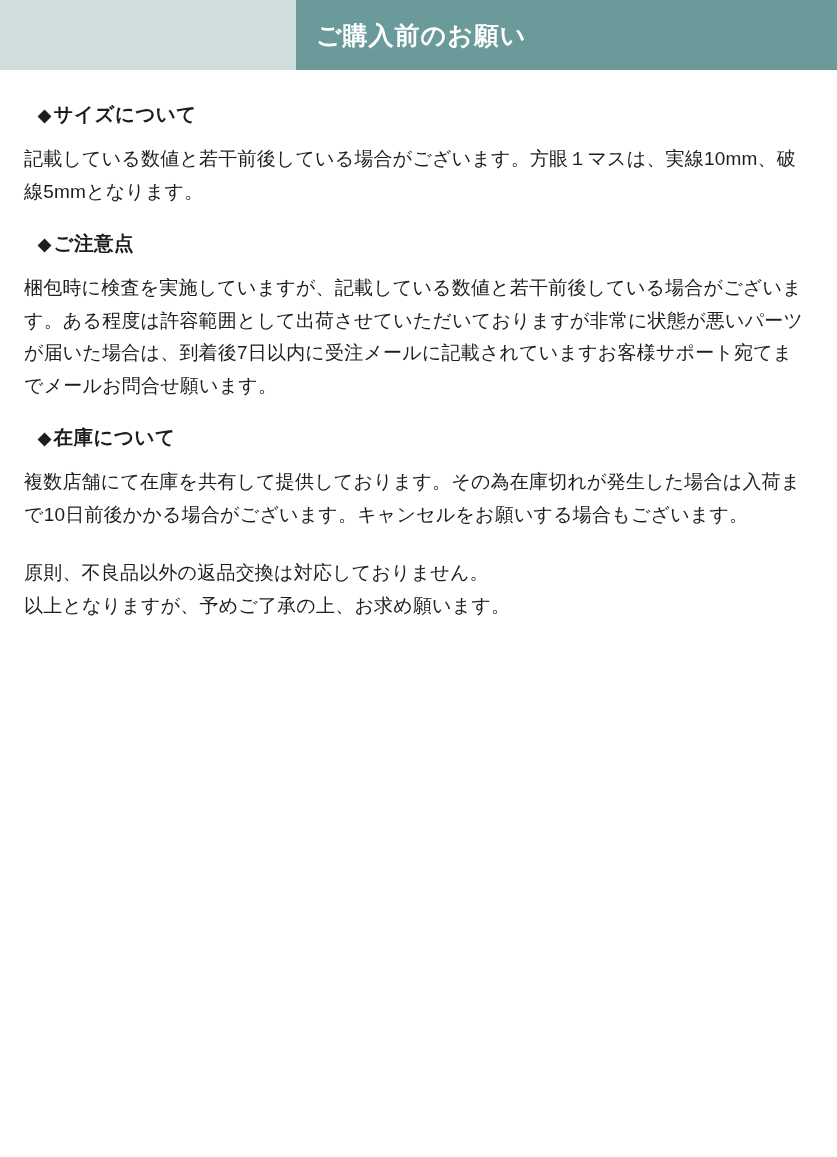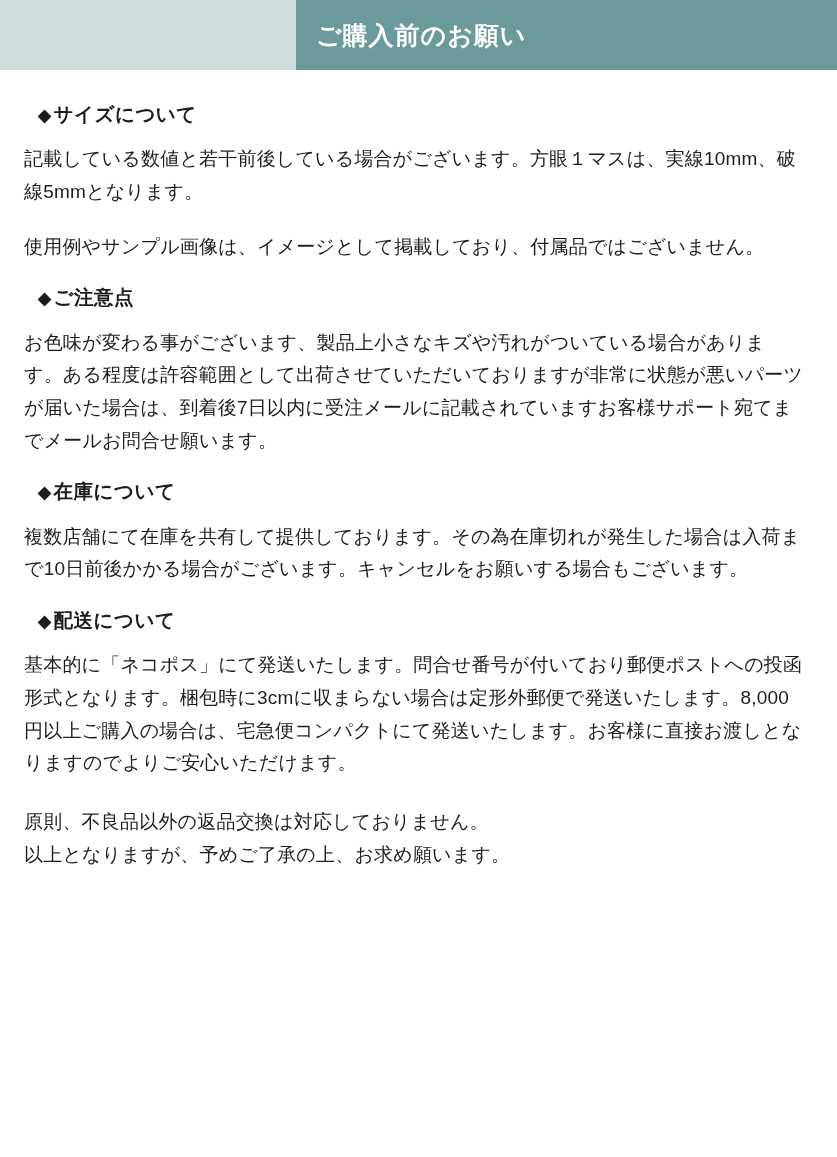--- a/index.html
+++ b/index.html
@@ -105,43 +105,36 @@
 
     <div class="section">
       <div class="sec-head">
         <span class="diamond">◆</span><span>サイズについて</span>
       </div>
       <p class="sec-body">記載している数値と若干前後している場合がございます。方眼１マスは、実線10mm、破線5mmとなります。</p>
     </div>
 
 
     <div class="section">
-      <p class="sec-body">使用例やサンプル画像は、イメージとして掲載しており、付属品ではございません。</p>
     </div>
 
     <div class="section">
       <div class="sec-head">
         <span class="diamond">◆</span><span>ご注意点</span>
       </div>
-      <p class="sec-body">お色味が変わる事がございます、製品上小さなキズや汚れがついている場合があります。ある程度は許容範囲として出荷させていただいておりますが非常に状態が悪いパーツが届いた場合は、到着後7日以内に受注メールに記載されていますお客様サポート宛てまでメールお問合せ願います。</p>
+      <p class="sec-body">梱包時に検査を実施していますが、記載している数値と若干前後している場合がございます。ある程度は許容範囲として出荷させていただいておりますが非常に状態が悪いパーツが届いた場合は、到着後7日以内に受注メールに記載されていますお客様サポート宛てまでメールお問合せ願います。</p>
     </div>
 
     <div class="section">
       <div class="sec-head">
         <span class="diamond">◆</span><span>在庫について</span>
       </div>
       <p class="sec-body">複数店舗にて在庫を共有して提供しております。その為在庫切れが発生した場合は入荷まで10日前後かかる場合がございます。キャンセルをお願いする場合もございます。</p>
     </div>
 
-    <div class="section">
-      <div class="sec-head">
-        <span class="diamond">◆</span><span>配送について</span>
-      </div>
-      <p class="sec-body">基本的に「ネコポス」にて発送いたします。問合せ番号が付いており郵便ポストへの投函形式となります。梱包時に3cmに収まらない場合は定形外郵便で発送いたします。8,000円以上ご購入の場合は、宅急便コンパクトにて発送いたします。お客様に直接お渡しとなりますのでよりご安心いただけます。</p>
-    </div>
 
     <div class="closing">
       <div>原則、不良品以外の返品交換は対応しておりません。</div>
       <div>以上となりますが、予めご了承の上、お求め願います。</div>
     </div>
 
   </div>
 </div>
 
 </body></html>

